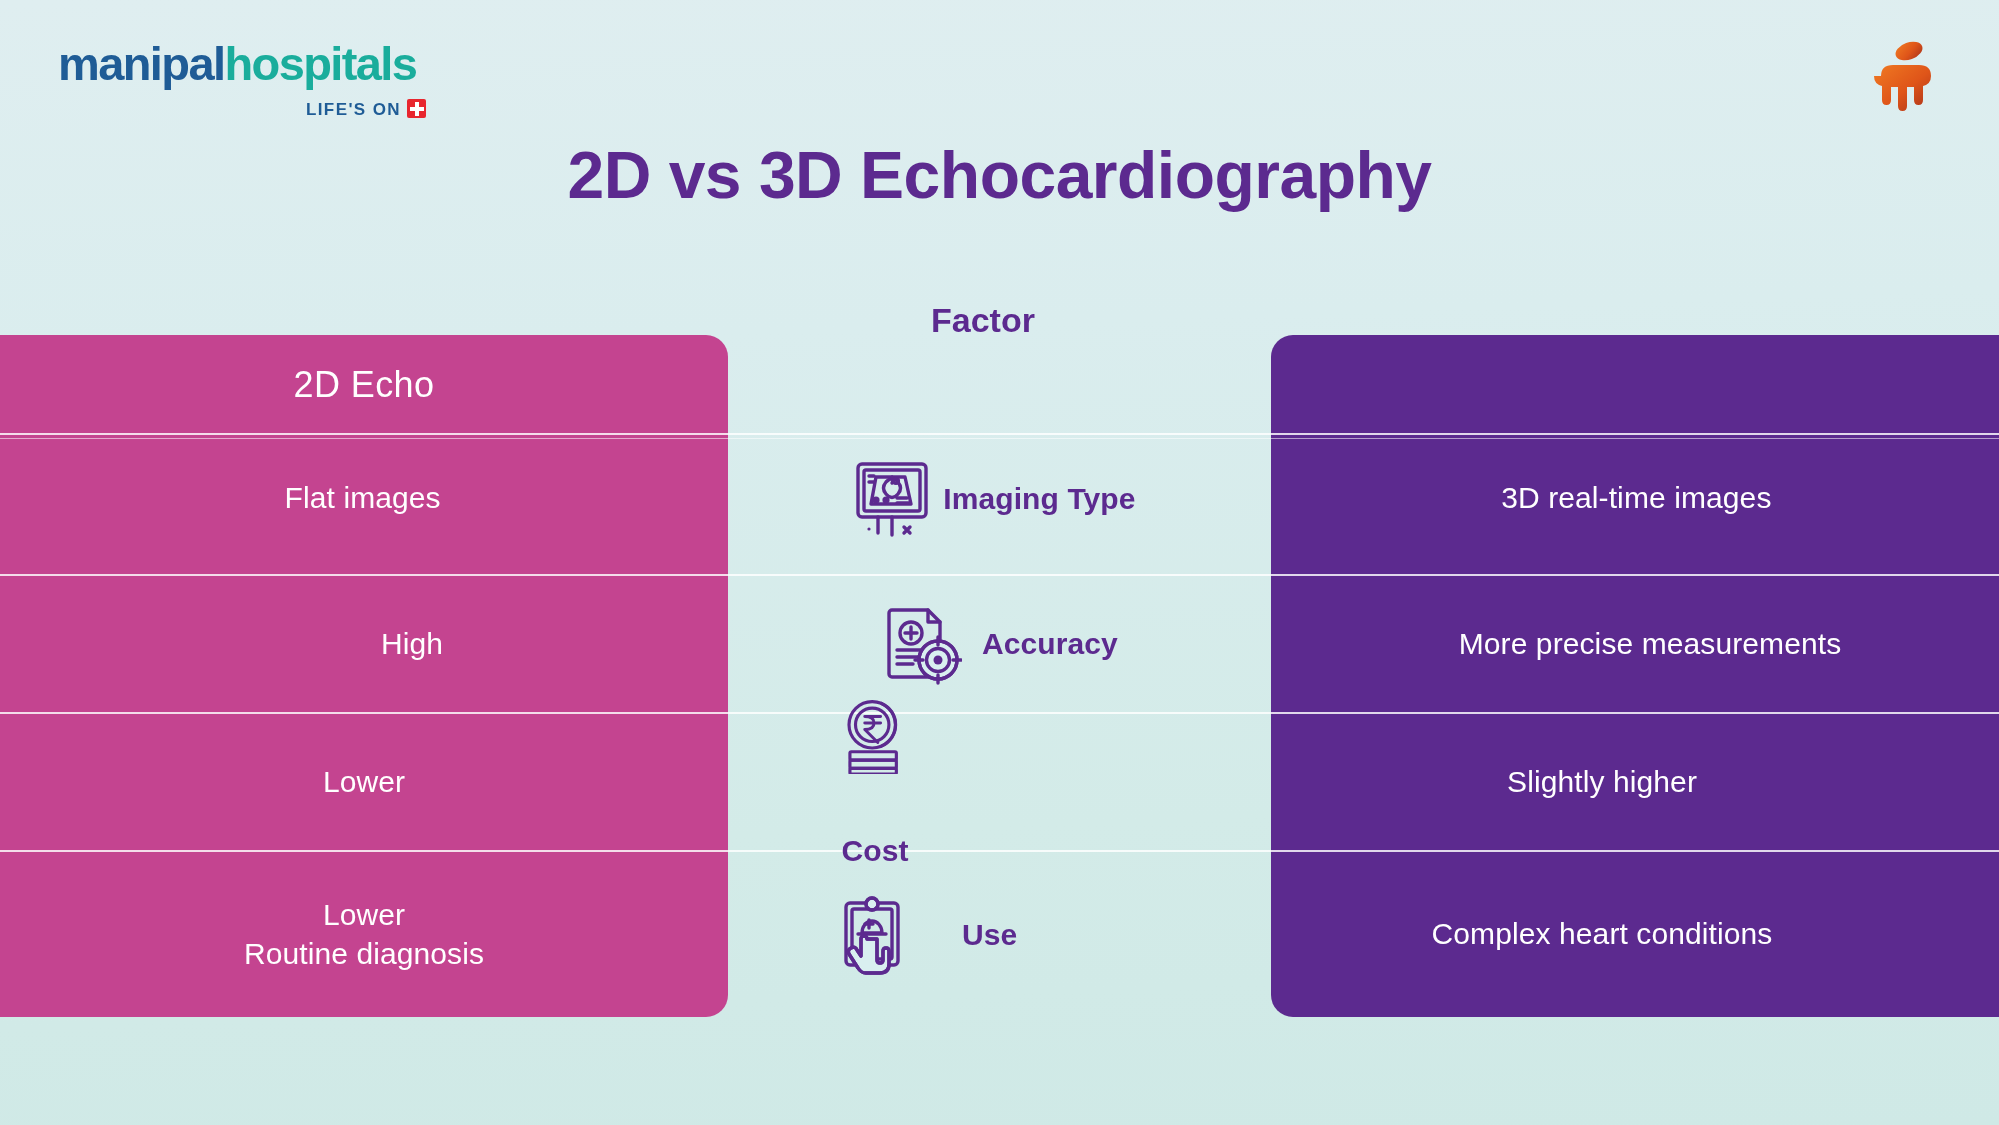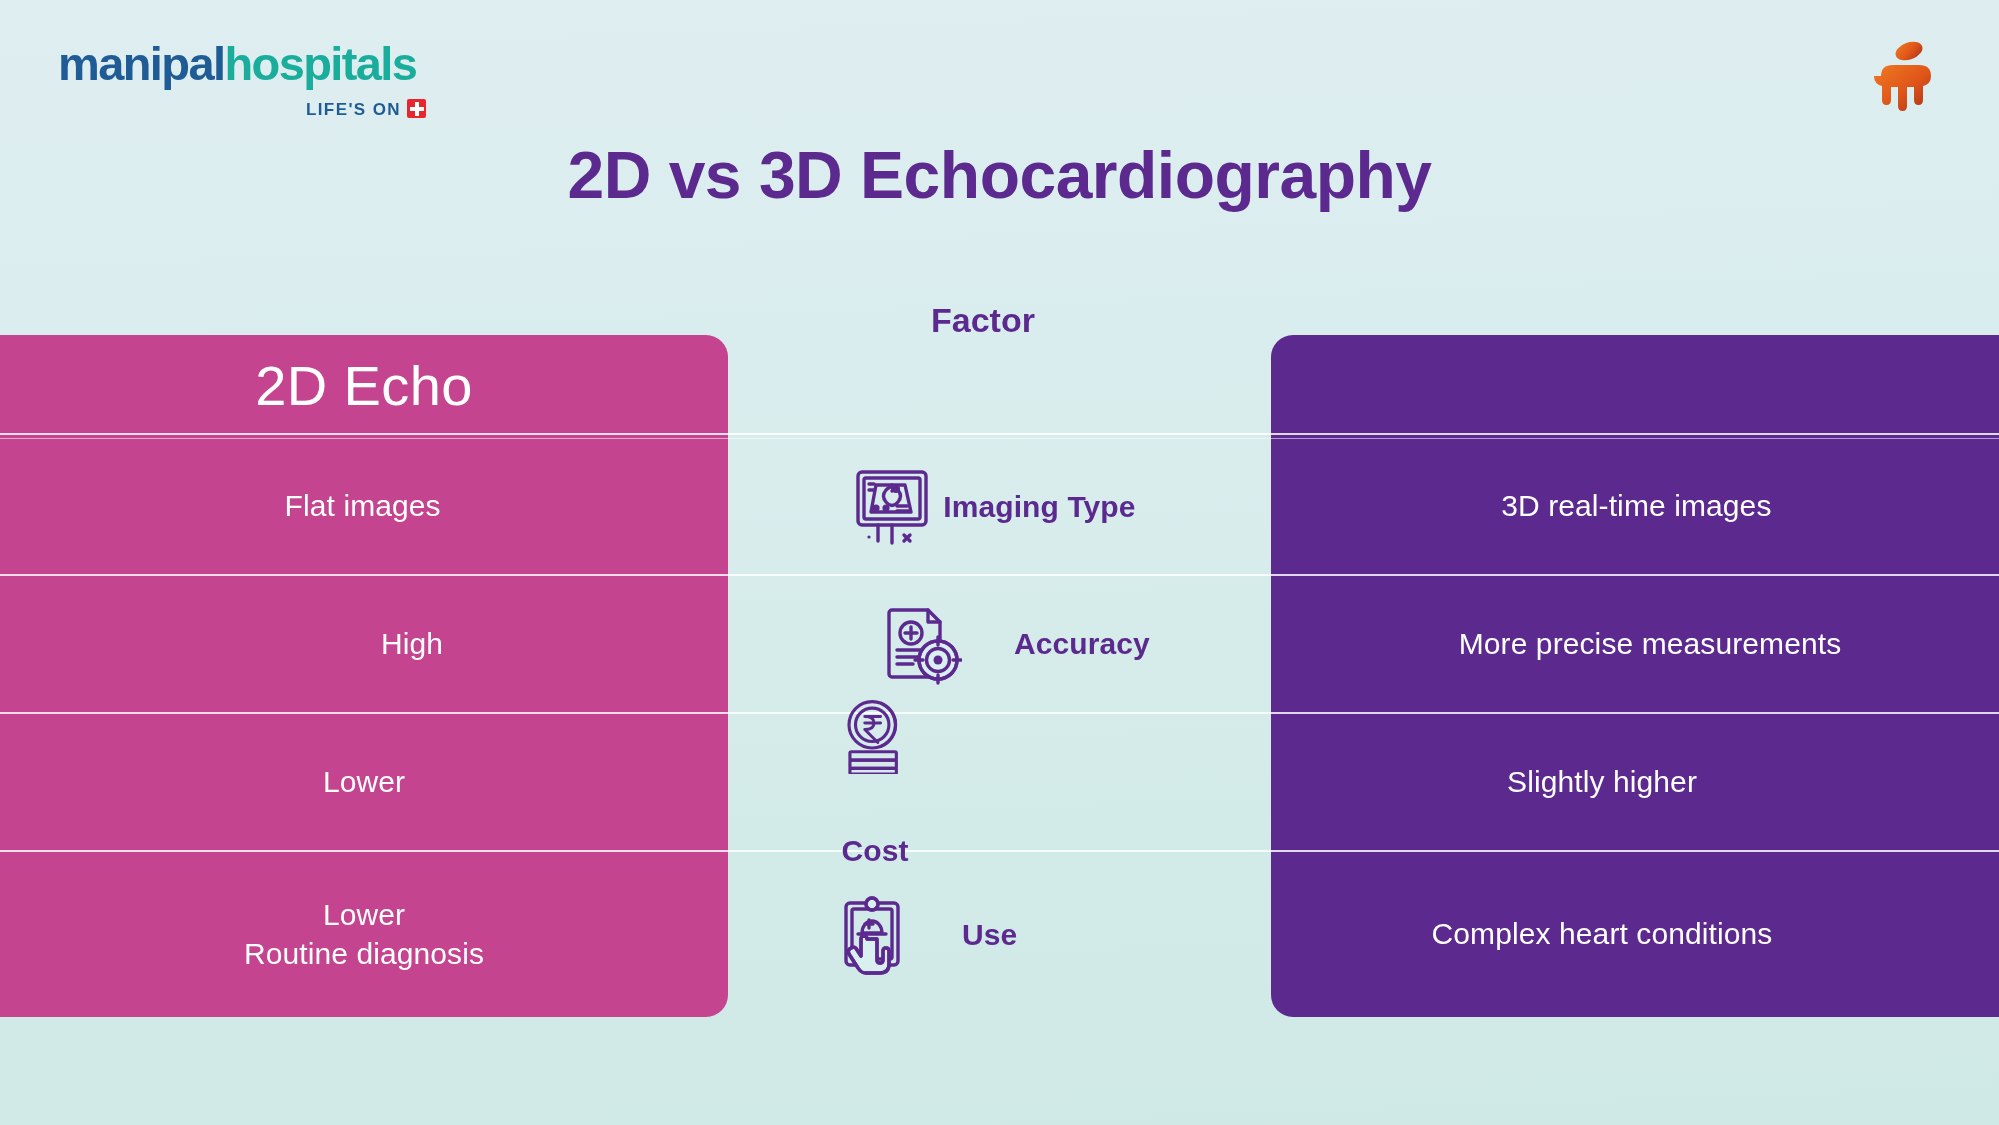--- a/index.html
+++ b/index.html
@@ -169,21 +169,21 @@
     align-items: center;
     justify-content: center;
     color: #ffffff;
     text-align: center;
   }
 
   
   #header-row { top: 0; height: 100px; }
   #header-row .cell-left,
   #header-row .cell-right {
-    font-size: 56px;
+    font-size: 36px;
     font-weight: 400;
     letter-spacing: 0.4px;
   }
   #header-row .cell-mid {
     justify-content: center;
     padding-left: 0;
     font-size: 34px;
     font-weight: 700;
     align-items: flex-start;
     padding-top: 0px;
@@ -212,21 +212,21 @@
   .factor-icon {
     width: 78px;
     height: 84px;
     flex: 0 0 78px;
     display: block;
   }
   .factor-text { white-space: nowrap; }
 
   
   .gap-a .factor-cell-inner { gap: 12px; }
-  .gap-b .factor-cell-inner { gap: 52px; }
+  .gap-b .factor-cell-inner { gap: 20px; }
   .gap-c .factor-cell-inner { gap: 60px; flex-direction: column; }
   .gap-d .factor-cell-inner { gap: 48px; }
 </style>
 </head>
 <body>
 
 <div id="stage">
 
   <div id="logo-block">
     <div id="wordmark"><span class="mh-manipal">manipal</span><span class="mh-hospitals">hospitals</span></div>
@@ -258,21 +258,21 @@
     <div class="row-divider" style="top:377px;"></div>
     <div class="row-divider" style="top:515px;"></div>
 
     <div class="grid-row" id="header-row">
       <div class="cell-left">2D Echo</div>
       <div class="cell-mid">
         <span id="factor-label">Factor</span>
       </div>
     </div>
 
-    <div class="grid-row body-row gap-a" style="top:104px; height:135px;gap:20px;">
+    <div class="grid-row body-row gap-a" style="top:96px; height:135px;gap:20px;">
       <div class="cell-left">Flat images</div>
       <div class="cell-mid">
         <span class="factor-cell-inner">
           <svg class="factor-icon" viewBox="0 0 78 84">
             <g fill="none" stroke="#5c2a8f" stroke-width="3.4" stroke-linecap="round" stroke-linejoin="round">
               <rect x="5" y="7" width="68" height="53" rx="4"></rect>
               <rect x="11" y="13" width="56" height="41" rx="2"></rect>
               <path d="M23 20 L52 20 L58 47 L18 47 Z"></path>
               <path d="M33 25 q7-7 12 0 q5 6 0 12 q-6 7-12 0 q-5-6 0-12 z"></path>
               <path d="M39 20 q2 4 0 6"></path>

